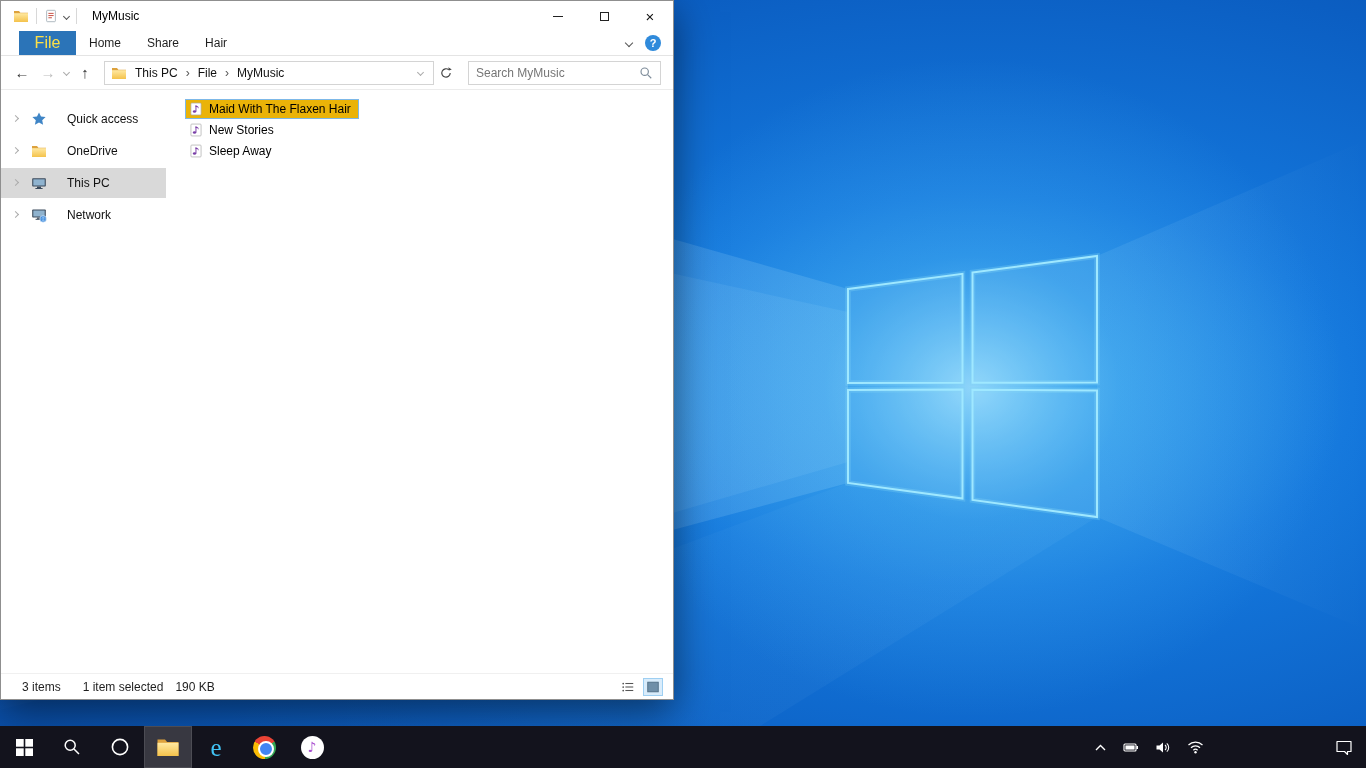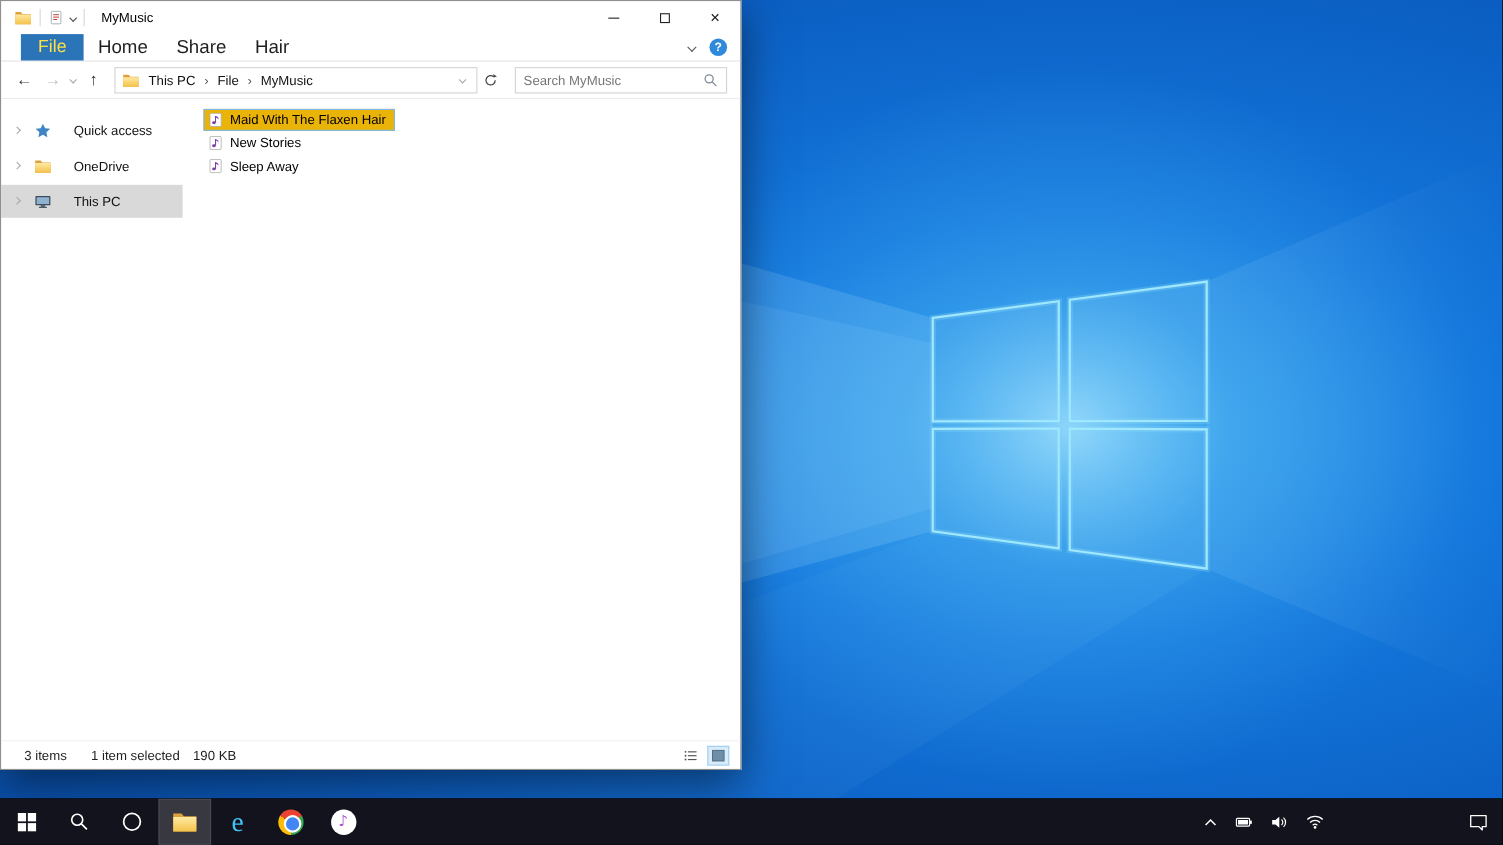--- a/index.html
+++ b/index.html
@@ -19,21 +19,21 @@
   .win-controls { margin-left:auto; display:flex; height:100%; }
   .wc { width:46px; height:100%; display:flex; align-items:center; justify-content:center;
         background:transparent; border:none; cursor:pointer; }
   .min-glyph { display:inline-block; width:10px; border-top:1px solid #222; }
   .max-glyph { display:inline-block; width:9px; height:9px; border:1px solid #222; }
   .wc.close { font-size:15px; color:#111; line-height:1; }
 
   .ribbonbar { height:25px; flex:0 0 25px; display:flex; align-items:stretch; border-bottom:1px solid #e4e4e4; }
   .tab-file { width:57px; margin-left:18px; background:#2b74b8; color:#fde047; font-size:16px;
               display:flex; align-items:center; justify-content:center; cursor:pointer; }
-  .tab { padding:0 13px; font-size:17px; color:#1f1f1f; display:flex; align-items:center; cursor:pointer; }
+  .tab { padding:0 13px; font-size:12px; color:#1f1f1f; display:flex; align-items:center; cursor:pointer; }
   .ribbon-right { margin-left:auto; display:flex; align-items:center; gap:13px; padding-right:12px; }
   .help-btn { width:16px; height:16px; border-radius:50%; background:#2f8adb; color:#fff; font-size:11px;
               font-weight:bold; display:flex; align-items:center; justify-content:center; cursor:pointer; }
 
   .chev { display:inline-block; width:6px; height:6px; border-right:1.4px solid #555; border-bottom:1.4px solid #555;
           transform:rotate(45deg); cursor:pointer; }
   .chev.sm { width:5px; height:5px; }
   .chev.right { transform:rotate(-45deg); }
   .chev.light { border-color:#ababab; }
 
@@ -264,20 +264,27 @@
           </svg>
         <span class="nav-label">OneDrive</span>
       </div>
       <div class="nav-item selected">
         <span class="chev sm light right expander"></span>
         <svg class="i16">
             <use href="#ic-pc"></use>
           </svg>
         <span class="nav-label">This PC</span>
       </div>
+      <div class="nav-item">
+        <span class="chev sm light right expander"></span>
+        <svg class="i16">
+            <use href="#ic-network"></use>
+          </svg>
+        <span class="nav-label">Network</span>
+      </div>
     </div>
 
     <div class="filelist">
       <div class="file-row selected">
         <svg class="i14">
             <use href="#ic-audio"></use>
           </svg>
         <span>Maid With The Flaxen Hair</span>
       </div>
       <div class="file-row">

